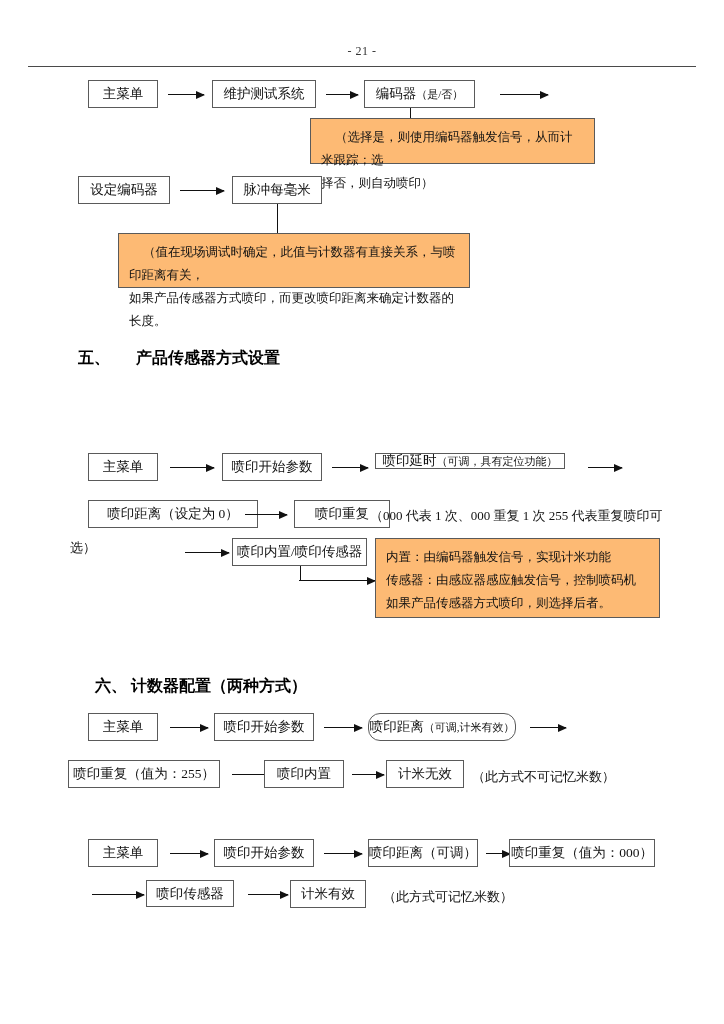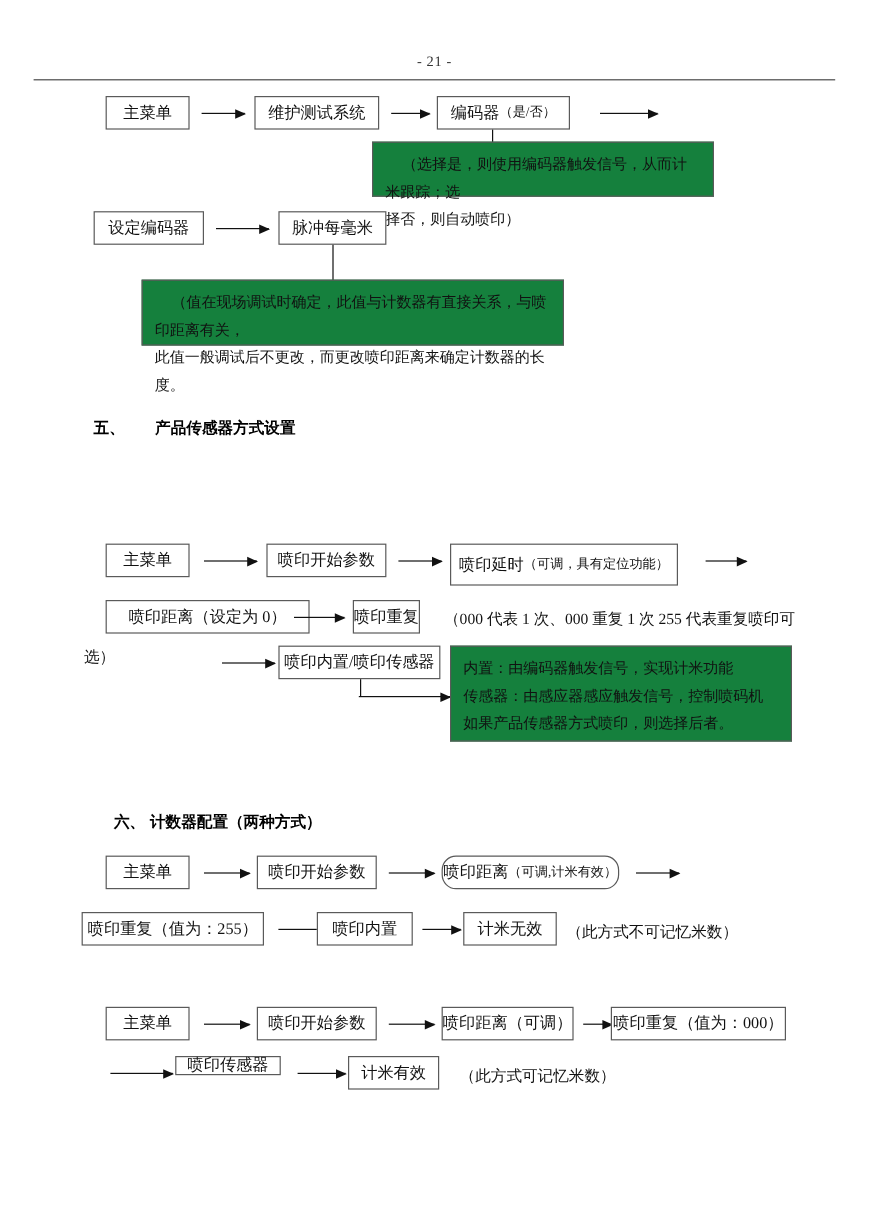--- a/index.html
+++ b/index.html
@@ -56,21 +56,21 @@
     padding: 0 6px;
   }
   .node .sm {
     font-size: 11px;
   }
 
   .note {
     position: absolute;
     box-sizing: border-box;
     border: 1.3px solid #5a5a5a;
-    background: #15803d;
+    background: #fdba74;
     font-size: 12.5px;
     line-height: 1.85;
     padding: 7px 10px;
     color: #111;
   }
   .note.indent p:first-child { text-indent: 14px; }
   .note p { margin: 0; }
 
   .free-text {
     position: absolute;
@@ -101,21 +101,21 @@
   .line-v {
     position: absolute;
     width: 0;
     border-left: 1.4px solid #111;
   }
 
   
   .section-heading {
     position: absolute;
     font-weight: bold;
-    font-size: 13px;
+    font-size: 16px;
     white-space: nowrap;
     color: #000;
   }
   .section-heading .num { margin-right: 4px; }
 </style>
 </head>
 <body>
 
 <div class="page">
 
@@ -147,48 +147,48 @@
   <div class="node" style="left:78px; top:176px; width:92px; height:28px;">设定编码器</div>
 
   <div class="arrow-h" style="left:180px; top:190px; width:44px;"></div>
 
   <div class="node" style="left:232px; top:176px; width:90px; height:28px;">脉冲每毫米</div>
 
   <div class="line-v" style="left:277px; top:204px; height:30px;"></div>
 
   <div class="note indent" style="left:118px; top:233px; width:352px; height:55px;">
     <p>（值在现场调试时确定，此值与计数器有直接关系，与喷印距离有关，</p>
-    <p>此值一般调试后不更改，而更改喷印距离来确定计数器的长度。</p>
+    <p>如果产品传感器方式喷印，而更改喷印距离来确定计数器的长度。</p>
   </div>
 
   <div class="section-heading" style="left:78px; top:348px;">
     <span class="num">五、</span>
     <span style="margin-left:18px;">产品传感器方式设置</span>
   </div>
 
   <div class="node" style="left:88px; top:453px; width:70px; height:28px;">主菜单</div>
 
   <div class="arrow-h" style="left:170px; top:467px; width:44px;"></div>
 
   <div class="node" style="left:222px; top:453px; width:100px; height:28px;">喷印开始参数</div>
 
   <div class="arrow-h" style="left:332px; top:467px; width:36px;"></div>
 
-  <div class="node" style="left:375px; top:453px; width:190px; height:35px;">
+  <div class="node" style="left:375px; top:453px; width:190px; height:16px;">
     <span>喷印延时</span>
       <span class="sm">（可调，具有定位功能）</span>
   </div>
 
   <div class="arrow-h" style="left:588px; top:467px; width:34px;"></div>
 
   <div class="node" style="left:88px; top:500px; width:170px; height:28px;">喷印距离（设定为 0）</div>
 
   <div class="arrow-h" style="left:245px; top:514px; width:42px;"></div>
 
-  <div class="node" style="left:294px; top:500px; width:56px; height:28px;">喷印重复</div>
+  <div class="node" style="left:294px; top:500px; width:96px; height:28px;">喷印重复</div>
 
   <div class="free-text" style="left:370px; top:506px;">（000 代表 1 次、000 重复 1 次 255 代表重复喷印可</div>
 
   <div class="free-text" style="left:70px; top:538px;">选）</div>
 
   <div class="arrow-h" style="left:185px; top:552px; width:44px;"></div>
 
   <div class="node" style="left:232px; top:538px; width:135px; height:28px;">喷印内置/喷印传感器</div>
 
   <div class="line-v" style="left:300px; top:566px; height:14px;"></div>
@@ -240,21 +240,21 @@
   <div class="arrow-h" style="left:324px; top:853px; width:38px;"></div>
 
   <div class="node" style="left:368px; top:839px; width:110px; height:28px;">喷印距离（可调）</div>
 
   <div class="arrow-h" style="left:486px; top:853px; width:24px;"></div>
 
   <div class="node" style="left:509px; top:839px; width:146px; height:28px;">喷印重复（值为：000）</div>
 
   <div class="arrow-h" style="left:92px; top:894px; width:52px;"></div>
 
-  <div class="node" style="left:146px; top:880px; width:88px; height:16px;text-align:center;">喷印传感器</div>
+  <div class="node" style="left:146px; top:880px; width:88px; height:27px;text-align:center;">喷印传感器</div>
 
   <div class="arrow-h" style="left:248px; top:894px; width:40px;"></div>
 
   <div class="node" style="left:290px; top:880px; width:76px; height:28px;">计米有效</div>
 
   <div class="free-text" style="left:383px; top:887px;">（此方式可记忆米数）</div>
 
 </div>
 
 </body></html>

